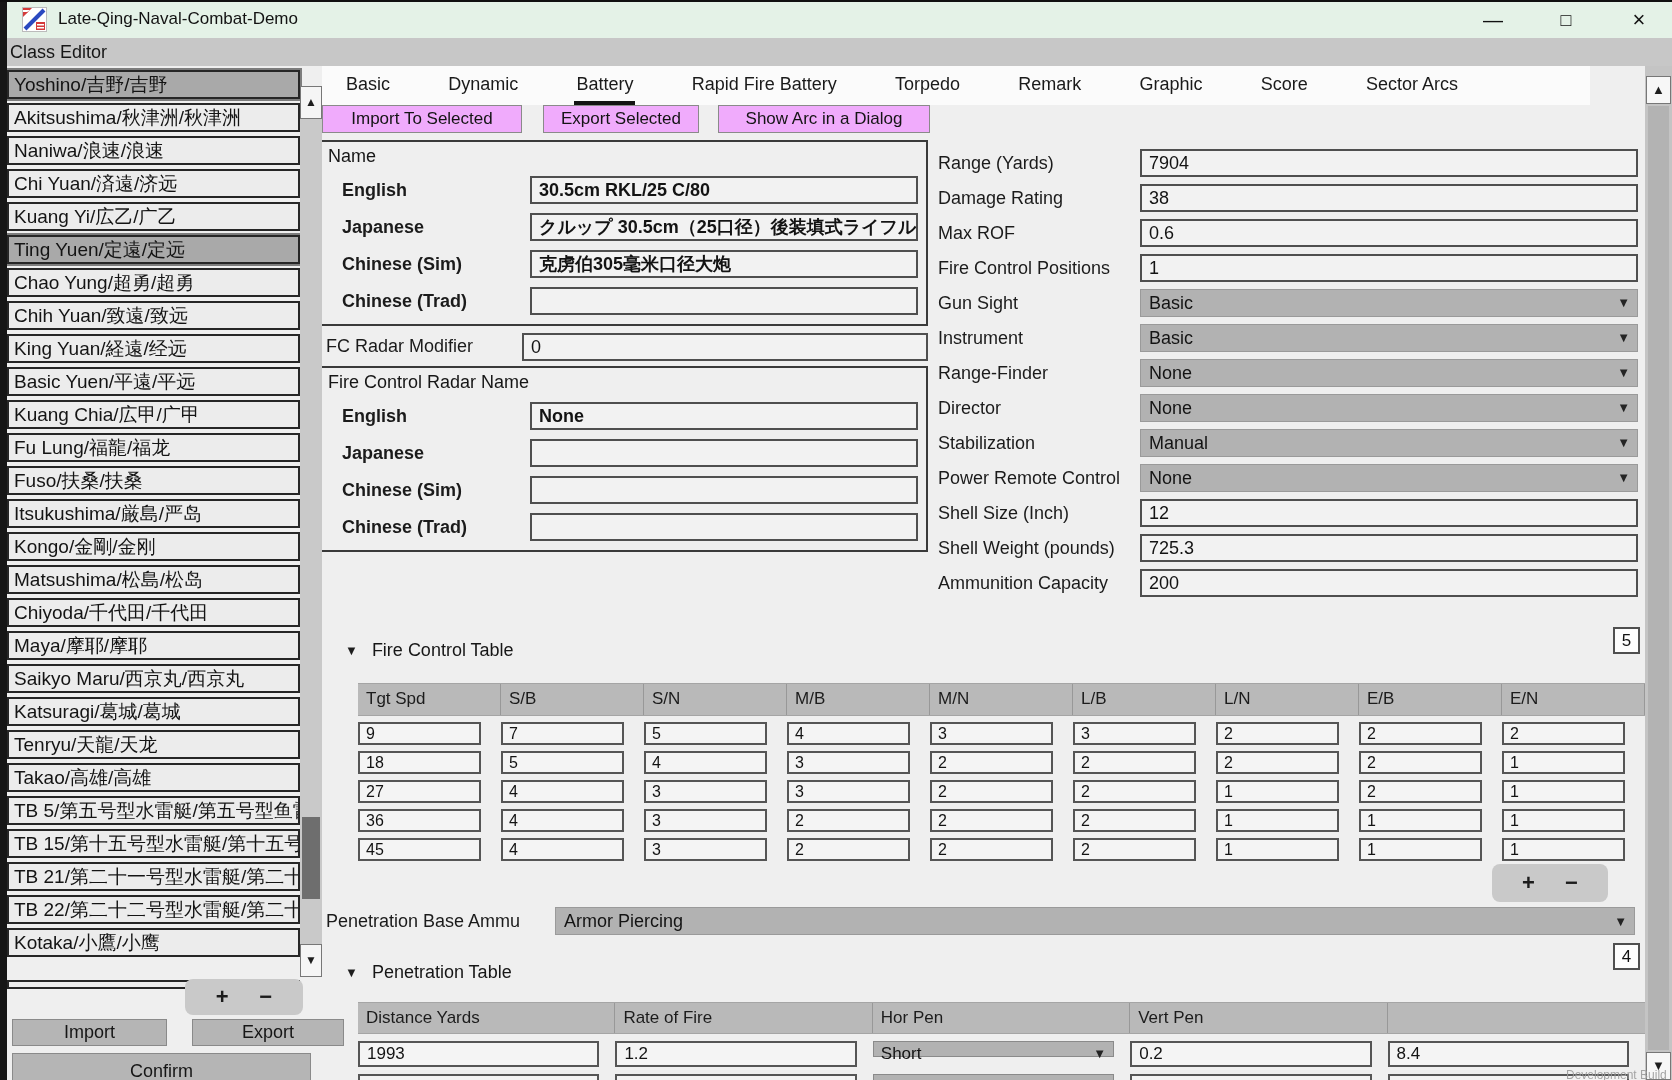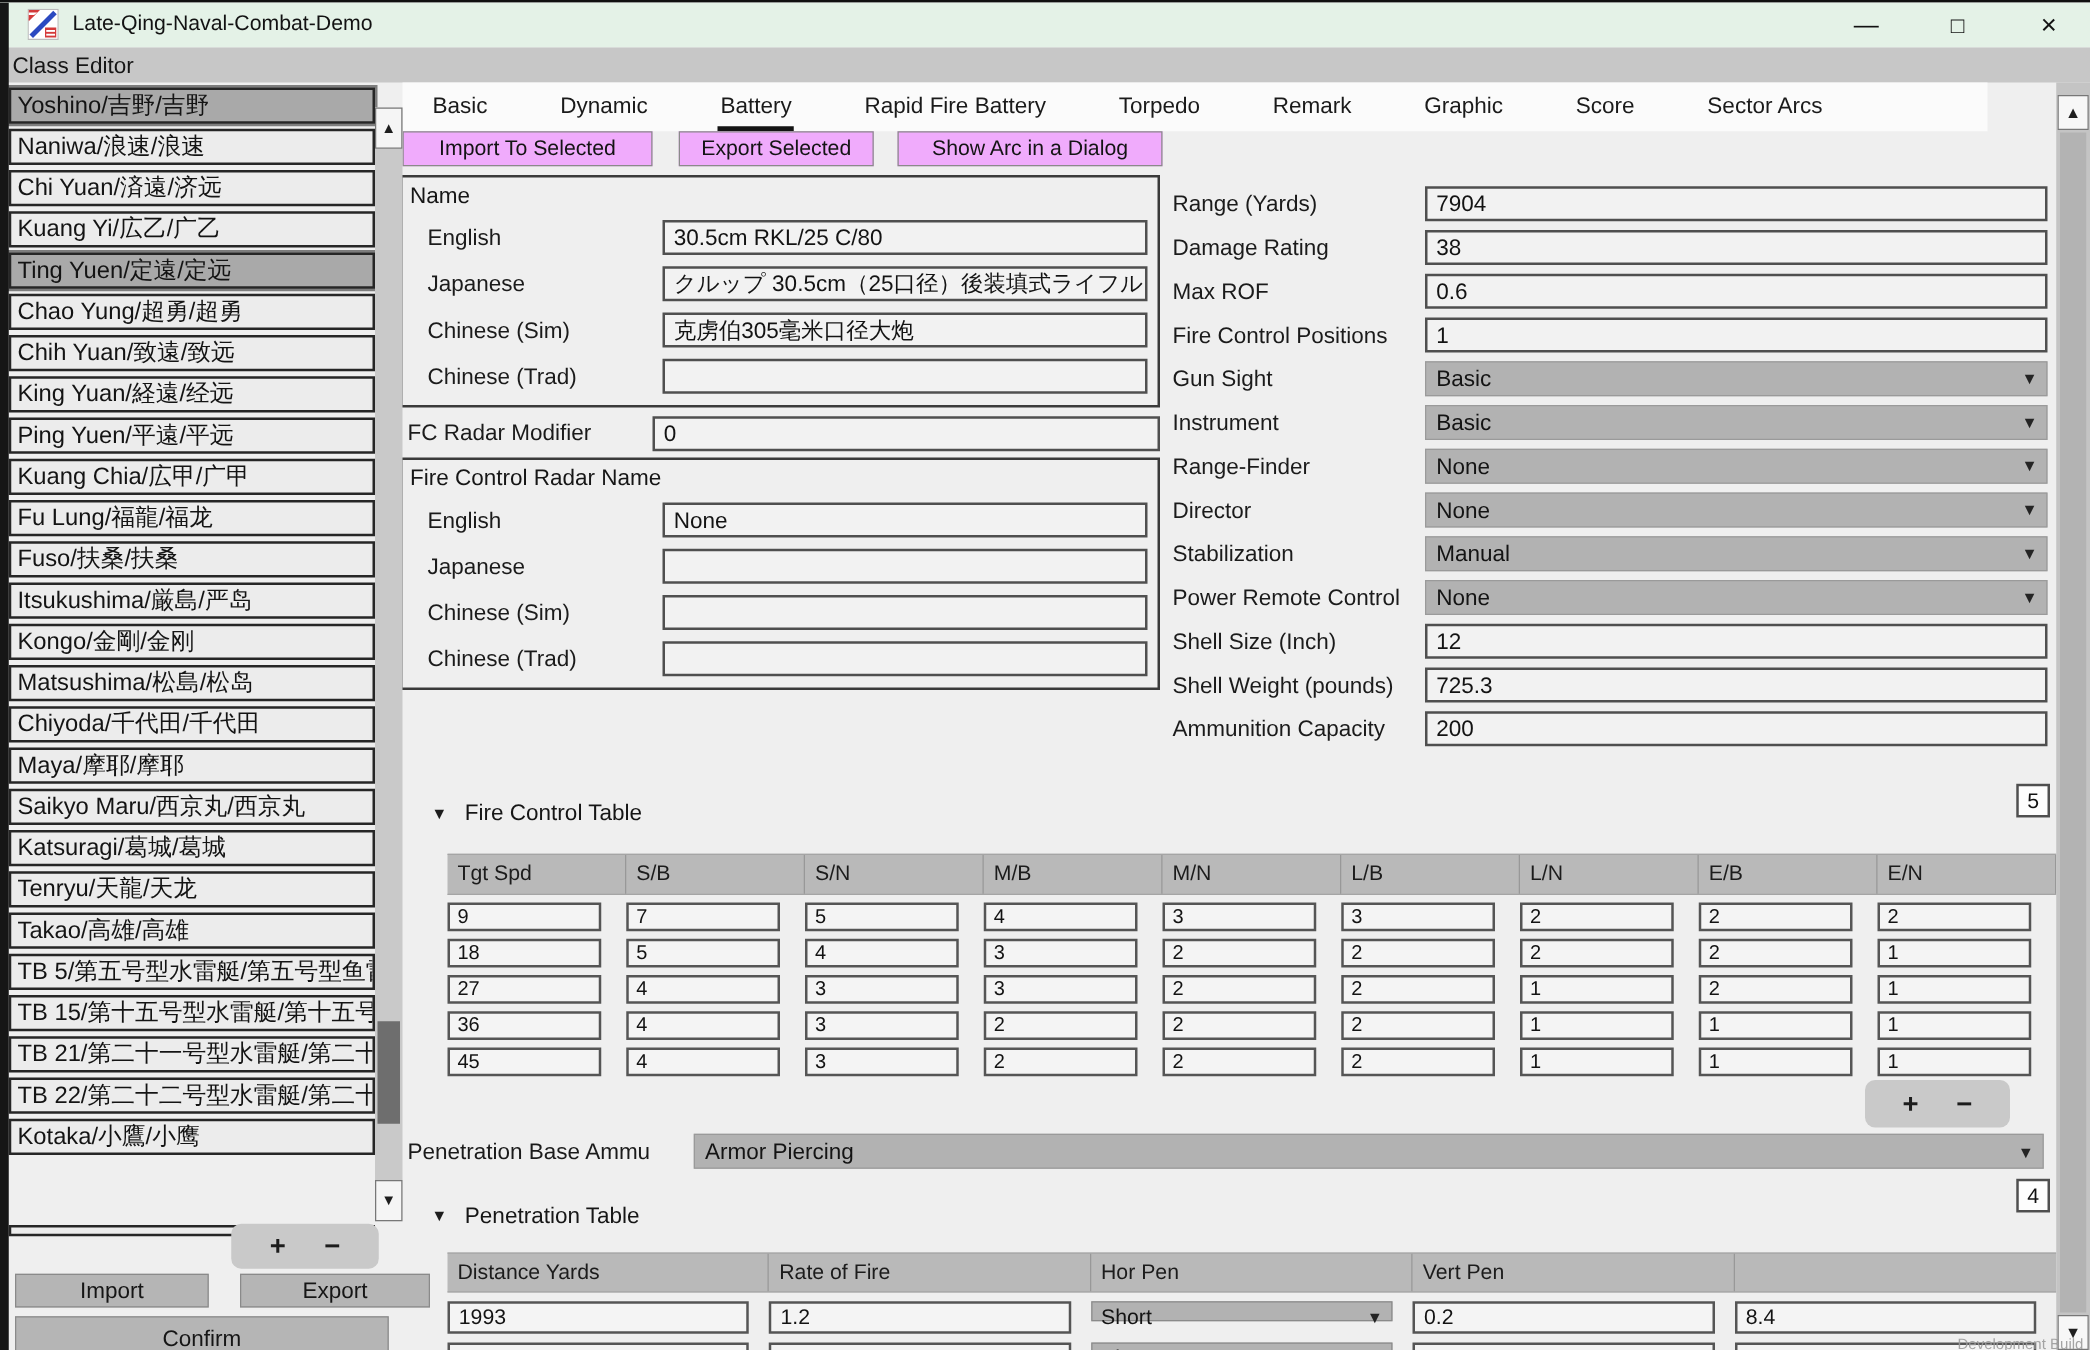--- a/index.html
+++ b/index.html
@@ -56,21 +56,21 @@
     font-size:17px;line-height:26px;text-align:center;box-sizing:border-box;color:#141414;}
   .tb1{left:322px;width:200px;}
   .tb2{left:543px;width:156px;}
   .tb3{left:718px;width:212px;}
 
   
   .group{position:absolute;border:2px solid #3a3a3a;box-sizing:border-box;}
   .g-name{left:320px;top:138px;width:608px;height:186px;}
   .g-fcr{left:320px;top:364px;width:608px;height:186px;}
   .group-title{font-size:18px;color:#161616;margin:4px 0 0 6px;}
-  .frow{display:flex;align-items:center;height:28px;margin:9px 8px 0 20px;}
+  .frow{display:flex;align-items:center;height:28px;margin:9px 8px 0 20px;font-weight:bold;}
   .flabel{width:188px;font-size:18px;color:#1b1b1b;flex:none;}
   .tinput{flex:1;height:28px;background:#f2f2f2;border:2px solid #4f4f4f;box-sizing:border-box;
     font-size:18px;line-height:24px;padding-left:7px;white-space:nowrap;overflow:hidden;color:#131313;}
 
   .fcmod{position:absolute;left:320px;top:330px;width:608px;height:29px;display:flex;align-items:center;}
   .fcmod .flabel{width:202px;padding-left:6px;box-sizing:border-box;}
 
   
   .rightcol{position:absolute;left:938px;top:147px;width:700px;}
   .rrow{display:flex;align-items:center;height:28px;margin-bottom:7px;}
@@ -144,28 +144,29 @@
     <span class="wbtn min">—</span>
     <span class="wbtn max">□</span>
     <span class="wbtn close">×</span>
   </div>
 
   <div class="paneltitle">Class Editor</div>
   <div class="leftstrip"></div>
 
   <div class="ship-list">
       <div class="ship sel">Yoshino/吉野/吉野</div>
+      <div class="ship">Akitsushima/秋津洲/秋津洲</div>
       <div class="ship">Naniwa/浪速/浪速</div>
       <div class="ship">Chi Yuan/済遠/济远</div>
       <div class="ship">Kuang Yi/広乙/广乙</div>
       <div class="ship sel">Ting Yuen/定遠/定远</div>
       <div class="ship">Chao Yung/超勇/超勇</div>
       <div class="ship">Chih Yuan/致遠/致远</div>
       <div class="ship">King Yuan/経遠/经远</div>
-      <div class="ship">Ping Yuen/平遠/平远</div>
+      <div class="ship">Basic Yuen/平遠/平远</div>
       <div class="ship">Kuang Chia/広甲/广甲</div>
       <div class="ship">Fu Lung/福龍/福龙</div>
       <div class="ship">Fuso/扶桑/扶桑</div>
       <div class="ship">Itsukushima/厳島/严岛</div>
       <div class="ship">Kongo/金剛/金刚</div>
       <div class="ship">Matsushima/松島/松岛</div>
       <div class="ship">Chiyoda/千代田/千代田</div>
       <div class="ship">Maya/摩耶/摩耶</div>
       <div class="ship">Saikyo Maru/西京丸/西京丸</div>
       <div class="ship">Katsuragi/葛城/葛城</div>

